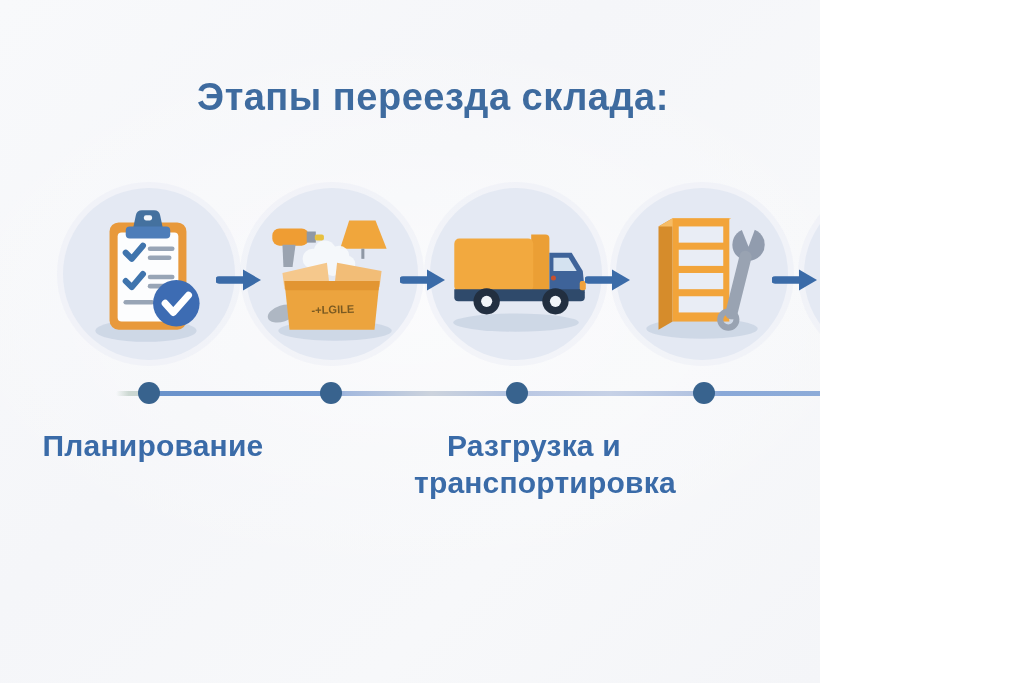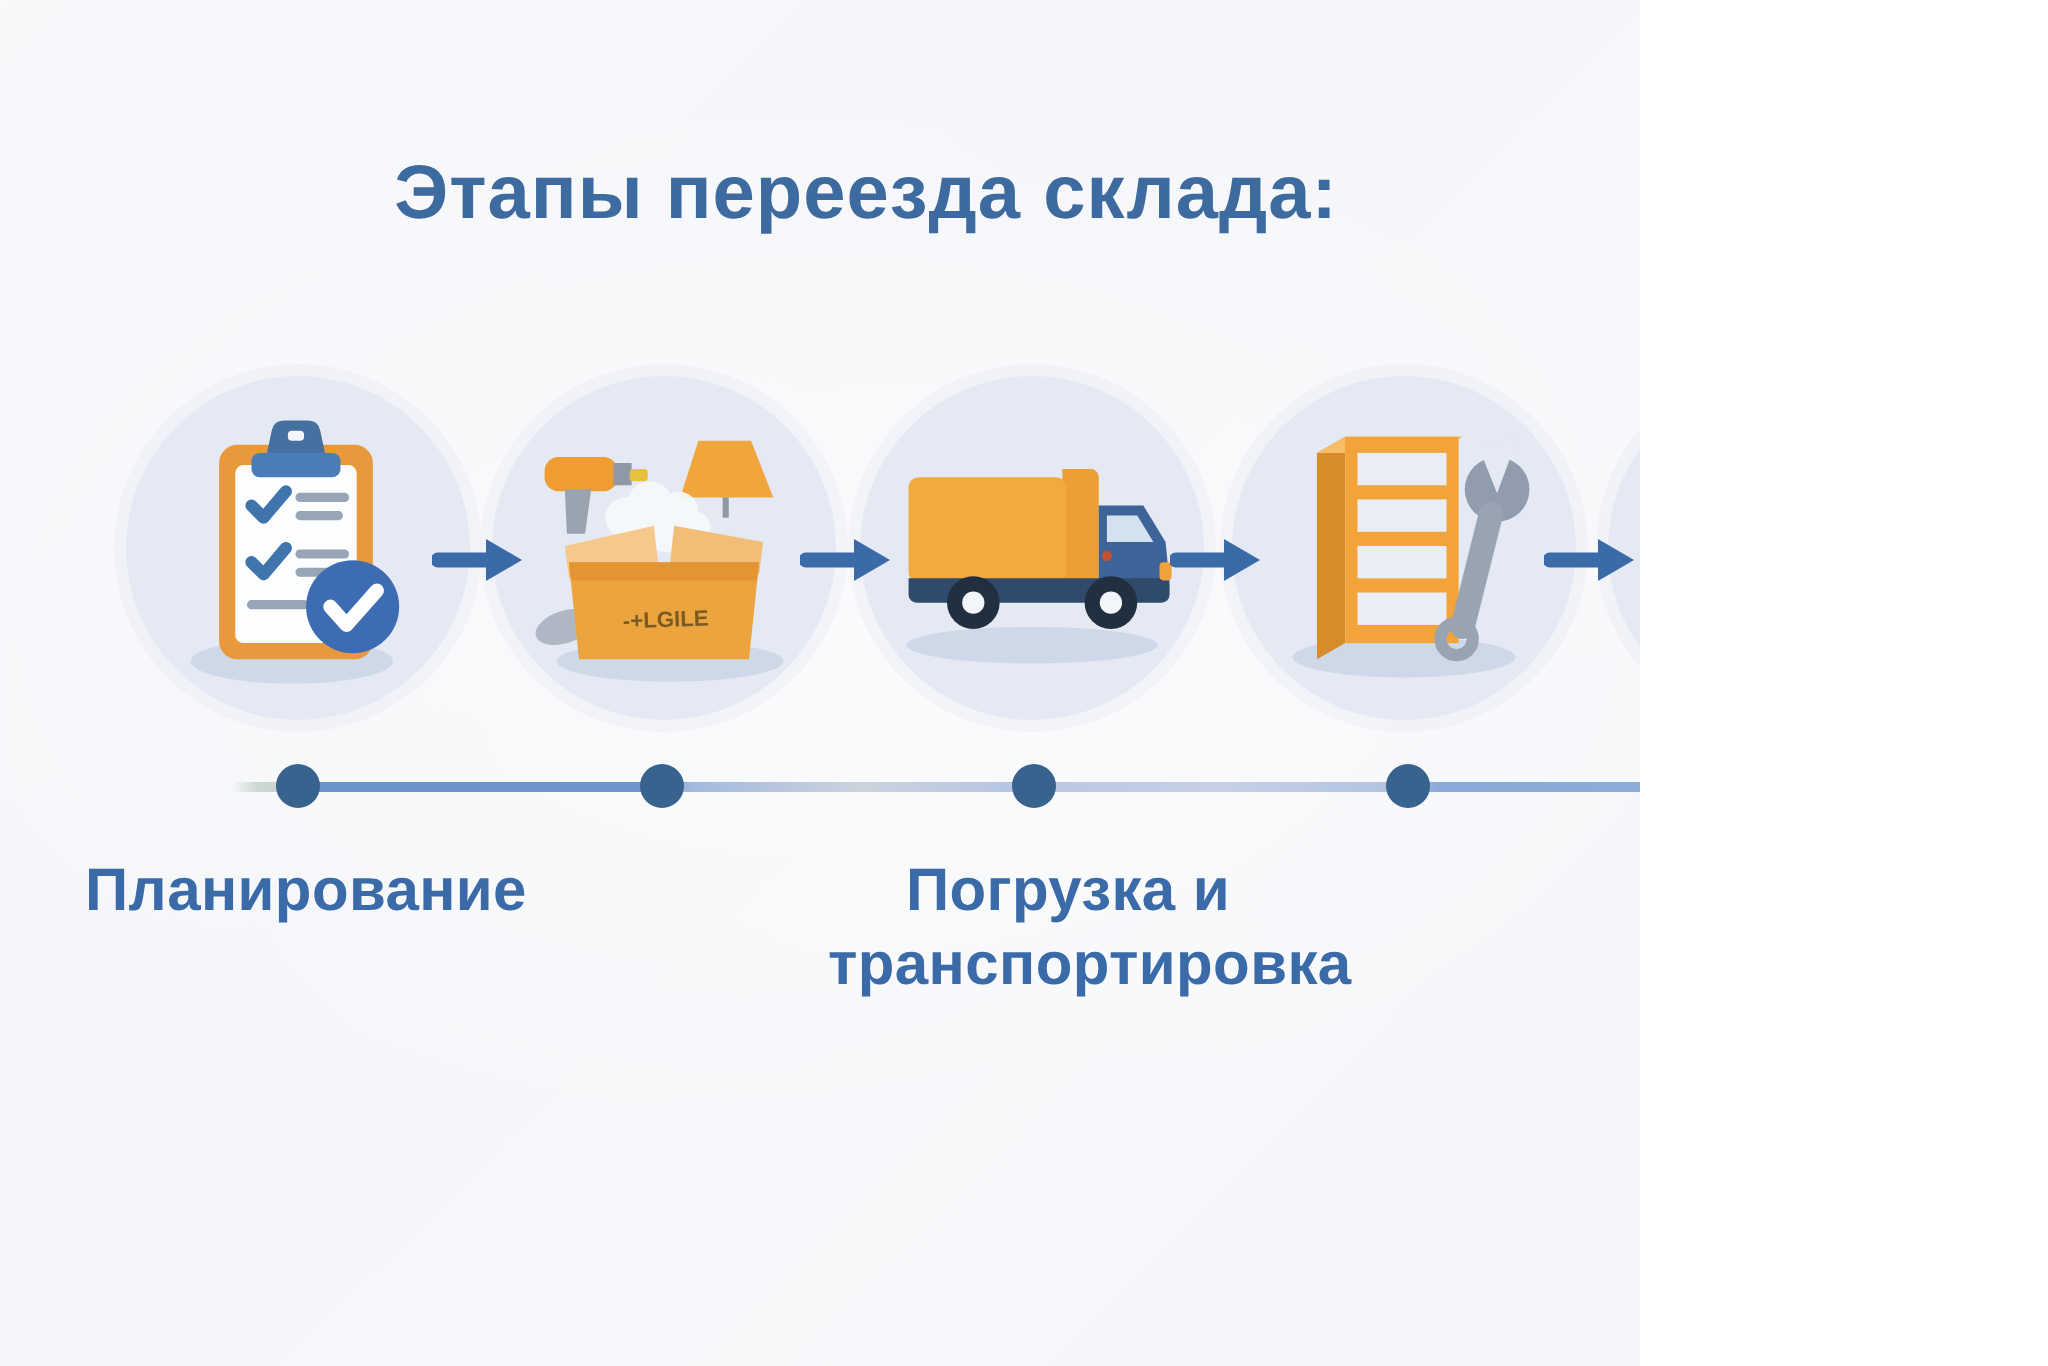--- a/index.html
+++ b/index.html
@@ -183,21 +183,21 @@
   <div class="timeline-dot d2"></div>
   <div class="timeline-dot d3"></div>
   <div class="timeline-dot d4"></div>
   <div class="timeline-dot d5"></div>
 
   <div class="stage-label l1">
     <span>Планирование</span>
     <span></span>
   </div>
   <div class="stage-label l3">
-    <span>Погрузка и</span>
+    <span>Разгрузка и</span>
     <span>транспортировка</span>
   </div>
   <div class="stage-label l4">
   </div>
   <div class="stage-label l5">
   </div>
 
 </div>
 
 </body></html>

